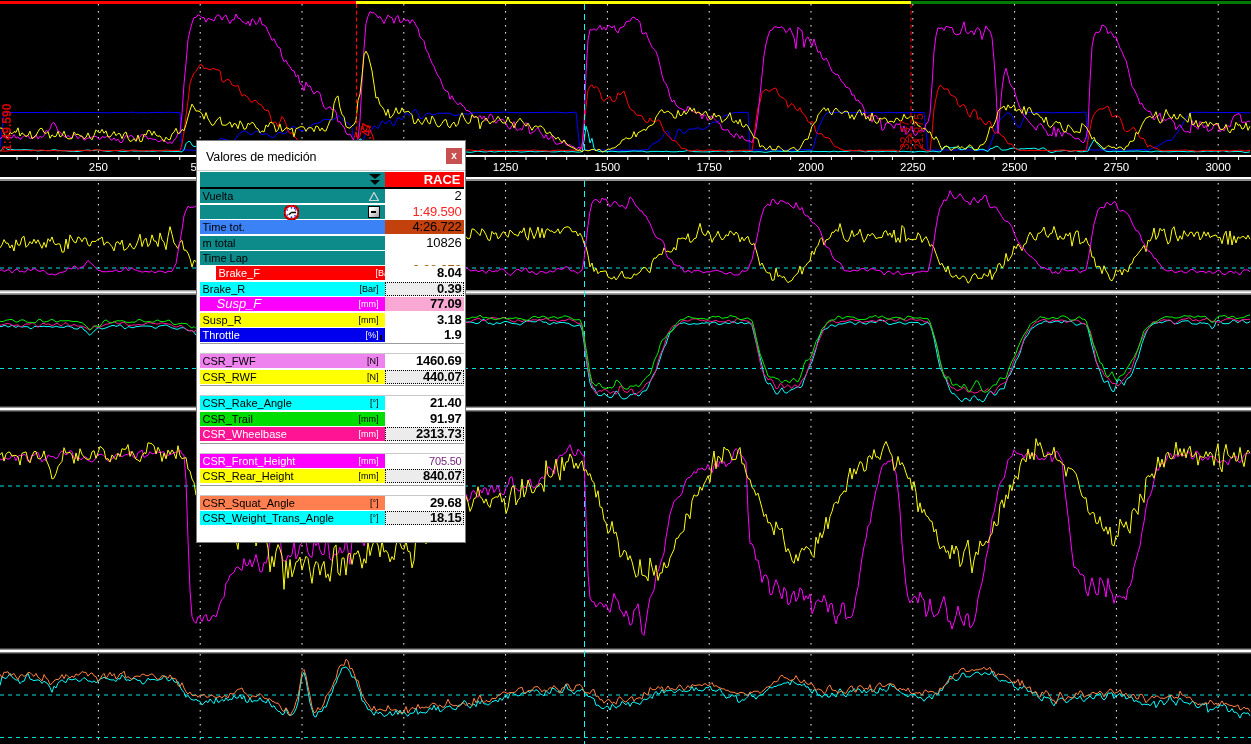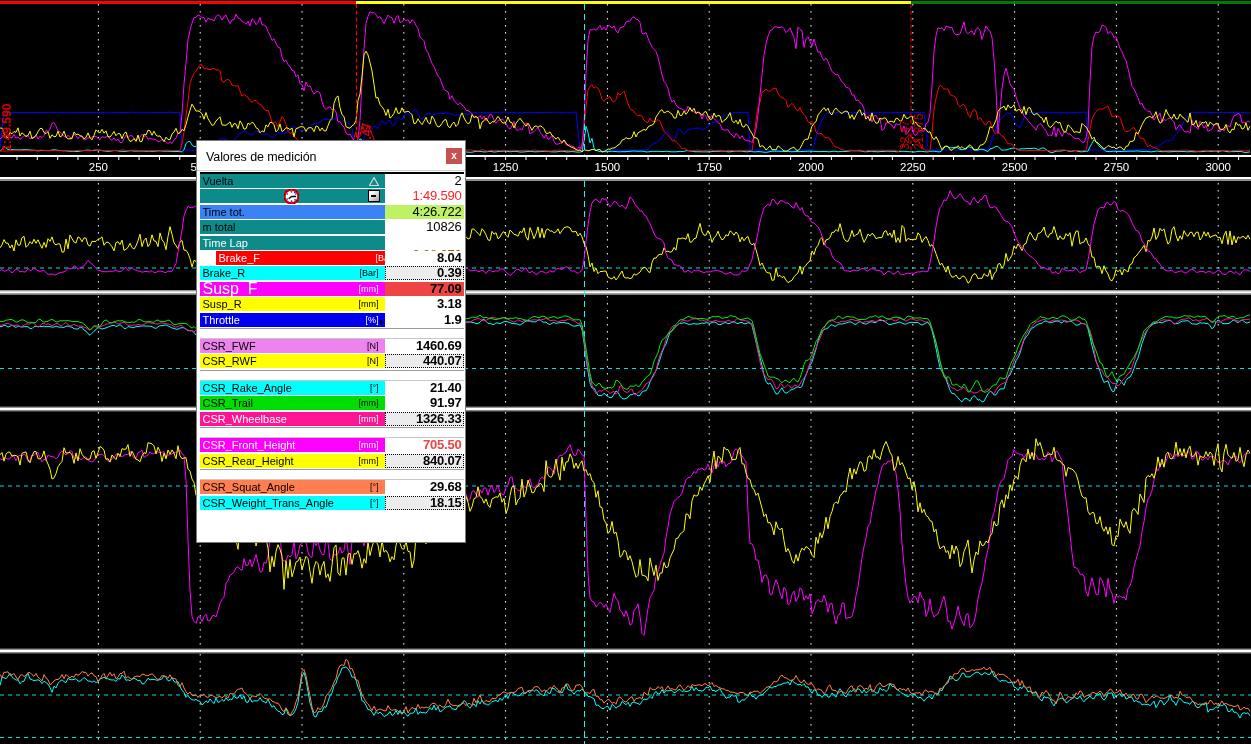--- a/index.html
+++ b/index.html
@@ -59,20 +59,27 @@
       <polyline points="0,458.7 2,460.1 4,457.5 6,458.4 8,459.2 10,458.6 12,454.9 14,456.2 16,460.8 18,456.2 20,455.3 22,456.1 24,454.0 26,455.6 28,461.5 30,460.5 32,454.7 34,455.6 36,452.8 38,452.5 40,458.0 42,461.9 44,459.2 46,460.4 48,455.0 50,456.2 52,456.6 54,456.9 56,458.8 58,457.2 60,452.9 62,450.8 64,453.1 66,455.0 68,453.6 70,450.6 72,451.4 74,458.3 76,458.3 78,456.6 80,459.2 82,459.3 84,457.1 86,456.9 88,460.7 90,461.2 92,462.1 94,460.6 96,457.5 98,454.9 100,454.3 102,454.3 104,456.3 106,458.1 108,461.1 110,461.6 112,458.4 114,457.7 116,454.1 118,454.3 120,454.6 122,456.9 124,455.4 126,454.5 128,454.9 130,451.2 132,454.9 134,457.9 136,458.5 138,452.5 140,451.6 142,450.0 144,457.5 146,456.0 148,455.2 150,451.6 152,453.9 154,453.5 156,451.8 158,451.9 160,452.7 162,452.2 164,451.6 166,457.3 168,455.4 170,454.5 172,453.8 174,452.6 176,452.1 178,451.7 180,450.0 182,453.8 184,455.2 186,480.6 188,539.3 190,590.0 192,616.7 194,621.3 196,623.4 198,616.8 200,617.1 202,621.6 204,616.5 206,614.3 208,620.9 210,620.6 212,616.2 214,615.3 216,617.0 218,610.7 220,603.4 222,599.3 224,597.2 226,583.0 228,580.7 230,575.1 232,574.0 234,572.2 236,567.7 238,566.8 240,569.1 242,570.5 244,558.6 246,565.7 248,565.1 250,559.5 252,566.9 254,561.2 256,554.5 258,562.7 260,571.7 262,571.9 264,562.3 266,563.3 268,556.1 270,537.4 272,533.3 274,538.3 276,541.0 278,527.2 280,534.9 282,558.5 284,561.1 286,560.8 288,555.2 290,557.1 292,554.7 294,541.4 296,558.9 298,554.4 300,544.9 302,543.4 304,536.9 306,542.0 308,552.3 310,556.6 312,557.2 314,541.3 316,545.8 318,541.2 320,550.1 322,554.5 324,554.7 326,539.0 328,543.2 330,559.2 332,560.5 334,554.0 336,555.1 338,553.7 340,547.3 342,553.1 344,550.5 346,536.8 348,551.0 350,564.4 352,540.4 354,537.8 356,541.4 358,540.0 360,538.1 362,539.6 364,545.9 366,538.8 368,541.9 370,539.7 372,530.8 374,527.3 376,525.2 378,538.4 380,533.6 382,529.1 384,534.5 386,541.8 388,530.6 390,529.3 392,532.0 394,530.2 396,525.5 398,527.9 400,506.0 402,516.2 404,520.5 406,524.9 408,522.6 410,528.9 412,527.9 414,522.0 416,516.0 418,518.9 420,517.6 422,512.2 424,510.4 426,524.2 428,523.1 430,514.8 432,511.0 434,511.7 436,507.8 438,514.3 440,517.2 442,514.2 444,506.8 446,504.3 448,498.4 450,504.9 452,512.9 454,508.3 456,508.6 458,509.3 460,505.9 462,494.4 464,493.6 466,494.0 468,500.6 470,499.4 472,491.6 474,490.6 476,494.3 478,497.4 480,489.7 482,493.0 484,487.9 486,488.0 488,495.2 490,488.7 492,485.2 494,492.5 496,489.3 498,485.1 500,492.4 502,494.4 504,494.5 506,487.4 508,485.0 510,477.5 512,476.8 514,488.1 516,488.2 518,490.6 520,490.8 522,487.6 524,486.5 526,487.8 528,483.1 530,478.8 532,486.5 534,488.2 536,485.5 538,484.9 540,479.1 542,476.8 544,478.7 546,474.4 548,466.9 550,467.9 552,470.2 554,474.2 556,465.5 558,458.2 560,455.1 562,455.8 564,453.3 566,452.6 568,447.9 570,444.7 572,451.0 574,455.7 576,455.3 578,449.1 580,451.3 582,454.9 584,455.5 586,518.7 588,573.6 590,597.9 592,601.5 594,602.1 596,607.1 598,604.3 600,602.4 602,603.6 604,607.3 606,604.2 608,608.8 610,612.4 612,602.7 614,593.4 616,598.3 618,600.9 620,610.0 622,612.2 624,616.7 626,610.7 628,616.2 630,625.3 632,623.7 634,610.1 636,608.5 638,603.8 640,616.1 642,633.4 644,635.4 646,622.2 648,608.5 650,597.7 652,594.2 654,590.2 656,576.4 658,571.6 660,565.3 662,558.4 664,553.2 666,537.4 668,526.5 670,513.9 672,507.9 674,501.2 676,499.8 678,497.3 680,496.3 682,493.3 684,485.9 686,480.2 688,477.7 690,477.5 692,474.9 694,471.5 696,473.3 698,468.8 700,469.2 702,467.9 704,470.1 706,469.2 708,464.4 710,468.5 712,472.9 714,466.0 716,460.7 718,467.2 720,461.1 722,463.8 724,461.4 726,466.6 728,463.8 730,463.5 732,459.7 734,451.2 736,448.6 738,450.8 740,454.0 742,455.9 744,459.0 746,461.8 748,511.6 750,543.5 752,543.9 754,548.1 756,560.0 758,560.0 760,569.5 762,582.5 764,575.7 766,574.8 768,578.9 770,594.4 772,594.4 774,585.8 776,579.7 778,584.7 780,593.1 782,598.8 784,587.3 786,590.2 788,604.8 790,603.3 792,594.4 794,591.0 796,601.4 798,597.7 800,587.7 802,590.0 804,600.4 806,595.8 808,599.0 810,593.8 812,613.7 814,608.9 816,601.8 818,599.6 820,601.4 822,602.0 824,595.2 826,601.1 828,612.2 830,603.9 832,603.3 834,615.4 836,623.9 838,615.7 840,614.0 842,603.1 844,603.1 846,619.2 848,617.3 850,617.7 852,616.2 854,609.2 856,595.6 858,587.4 860,572.2 862,557.8 864,546.7 866,538.5 868,525.9 870,523.7 872,510.7 874,500.6 876,490.5 878,484.1 880,473.8 882,466.8 884,463.5 886,464.3 888,461.0 890,461.5 892,459.6 894,467.4 896,473.0 898,490.3 900,510.8 902,543.0 904,565.3 906,585.2 908,597.6 910,603.0 912,599.9 914,596.4 916,597.2 918,603.0 920,592.1 922,597.7 924,600.1 926,616.7 928,611.5 930,598.9 932,611.7 934,617.0 936,615.2 938,614.0 940,608.4 942,602.0 944,596.4 946,606.2 948,621.4 950,621.1 952,629.2 954,622.7 956,615.8 958,606.1 960,615.8 962,621.2 964,625.7 966,614.6 968,613.7 970,627.8 972,625.9 974,622.0 976,613.3 978,598.1 980,589.6 982,582.7 984,571.9 986,557.7 988,549.5 990,536.5 992,518.2 994,512.5 996,502.8 998,490.2 1000,483.7 1002,480.3 1004,478.5 1006,469.6 1008,459.8 1010,457.7 1012,456.4 1014,449.8 1016,452.8 1018,453.6 1020,454.3 1022,454.4 1024,458.3 1026,454.0 1028,452.5 1030,455.1 1032,455.8 1034,453.5 1036,454.9 1038,459.0 1040,459.7 1042,458.4 1044,460.0 1046,457.9 1048,451.8 1050,453.9 1052,461.8 1054,457.5 1056,451.1 1058,452.4 1060,456.8 1062,460.3 1064,483.1 1066,499.6 1068,515.7 1070,533.8 1072,552.8 1074,567.4 1076,567.7 1078,569.7 1080,574.3 1082,574.2 1084,575.9 1086,591.1 1088,596.0 1090,586.2 1092,577.8 1094,586.1 1096,594.2 1098,594.9 1100,577.6 1102,580.4 1104,586.5 1106,597.1 1108,578.3 1110,589.5 1112,593.3 1114,603.3 1116,595.7 1118,597.2 1120,595.7 1122,597.8 1124,596.7 1126,599.9 1128,588.2 1130,586.0 1132,579.8 1134,566.6 1136,559.9 1138,552.3 1140,546.1 1142,531.6 1144,522.0 1146,507.9 1148,498.9 1150,496.1 1152,490.4 1154,480.5 1156,467.7 1158,470.7 1160,466.5 1162,462.9 1164,465.4 1166,460.8 1168,455.4 1170,453.1 1172,456.5 1174,459.0 1176,454.0 1178,456.9 1180,454.8 1182,453.6 1184,456.2 1186,454.1 1188,450.9 1190,453.7 1192,459.1 1194,458.1 1196,451.1 1198,452.2 1200,456.1 1202,460.4 1204,459.1 1206,457.0 1208,459.9 1210,456.1 1212,457.0 1214,456.6 1216,459.0 1218,461.8 1220,462.9 1222,460.5 1224,460.5 1226,461.7 1228,465.0 1230,459.4 1232,457.2 1234,456.8 1236,455.9 1238,461.3 1240,462.7 1242,459.0 1244,455.1 1246,453.4 1248,453.7 1250,452.5" fill="none" stroke="#ff00ff" stroke-width="1.0"></polyline>
       <polyline points="0,454.9 2,452.5 4,461.1 6,454.3 8,452.1 10,452.3 12,456.3 14,455.3 16,455.6 18,456.7 20,465.1 22,453.3 24,452.5 26,451.9 28,459.7 30,462.8 32,456.1 34,451.6 36,451.5 38,458.5 40,459.0 42,457.2 44,450.9 46,459.6 48,464.0 50,469.1 52,479.0 54,478.0 56,473.6 58,466.7 60,463.9 62,461.4 64,447.7 66,453.1 68,452.8 70,452.3 72,454.9 74,463.4 76,452.9 78,460.9 80,448.7 82,454.3 84,456.9 86,458.9 88,459.3 90,459.0 92,451.9 94,450.7 96,458.3 98,452.7 100,446.5 102,447.7 104,450.2 106,459.4 108,458.6 110,462.1 112,454.9 114,457.5 116,459.6 118,453.2 120,456.7 122,448.7 124,449.4 126,449.0 128,444.6 130,456.4 132,451.2 134,455.1 136,459.3 138,460.0 140,461.8 142,455.7 144,452.7 146,453.6 148,442.7 150,443.3 152,443.8 154,445.9 156,454.0 158,447.3 160,451.2 162,461.5 164,453.0 166,458.9 168,450.0 170,454.1 172,449.9 174,453.2 176,458.7 178,445.7 180,455.7 182,458.8 184,458.0 186,457.6 188,469.1 190,471.1 192,479.0 194,482.7 196,495.1 198,488.8 200,485.3 202,494.2 204,497.0 206,506.2 208,504.8 210,503.5 212,511.9 214,494.9 216,499.2 218,499.0 220,504.2 222,499.0 224,515.8 226,510.4 228,500.8 230,505.9 232,519.4 234,526.8 236,539.8 238,549.4 240,527.1 242,512.7 244,503.1 246,527.0 248,519.2 250,524.1 252,524.2 254,531.4 256,546.0 258,538.3 260,536.0 262,527.7 264,522.6 266,538.6 268,548.3 270,571.8 272,556.3 274,566.8 276,551.4 278,544.6 280,549.2 282,556.3 284,589.4 286,560.7 288,578.2 290,559.5 292,576.8 294,570.0 296,562.1 298,561.0 300,557.1 302,570.1 304,562.7 306,556.3 308,558.5 310,571.5 312,583.3 314,567.3 316,561.5 318,563.6 320,575.1 322,565.9 324,561.4 326,577.6 328,573.9 330,581.4 332,565.2 334,547.8 336,544.9 338,572.9 340,575.5 342,558.2 344,557.9 346,575.1 348,554.3 350,553.2 352,564.4 354,553.6 356,554.1 358,550.7 360,557.3 362,568.2 364,558.7 366,563.2 368,541.7 370,555.6 372,546.9 374,540.8 376,541.6 378,545.0 380,556.9 382,540.2 384,552.2 386,550.3 388,553.6 390,561.8 392,556.6 394,559.8 396,545.5 398,538.2 400,543.4 402,548.7 404,549.2 406,541.0 408,551.3 410,551.9 412,567.9 414,560.3 416,536.1 418,536.6 420,526.4 422,531.9 424,538.6 426,543.9 428,527.4 430,524.3 432,511.8 434,523.8 436,516.2 438,517.5 440,513.2 442,515.4 444,501.7 446,502.2 448,523.9 450,499.3 452,498.5 454,517.7 456,522.8 458,492.8 460,497.8 462,504.8 464,515.3 466,496.4 468,502.1 470,511.4 472,506.9 474,498.6 476,497.8 478,486.7 480,496.6 482,498.3 484,503.2 486,498.9 488,505.0 490,507.5 492,498.9 494,497.9 496,496.8 498,497.2 500,493.1 502,502.2 504,498.4 506,513.6 508,507.9 510,495.5 512,486.8 514,485.7 516,505.0 518,499.9 520,497.9 522,479.1 524,497.1 526,491.6 528,480.0 530,485.8 532,492.9 534,492.4 536,487.4 538,486.4 540,483.2 542,484.8 544,491.6 546,460.6 548,475.0 550,477.3 552,476.5 554,469.8 556,459.1 558,472.3 560,480.2 562,457.2 564,470.8 566,462.0 568,461.7 570,453.9 572,458.0 574,468.3 576,463.0 578,468.6 580,463.7 582,460.8 584,471.1 586,469.5 588,475.4 590,473.5 592,480.7 594,482.5 596,497.3 598,490.8 600,506.9 602,507.5 604,520.0 606,522.9 608,533.5 610,530.8 612,521.4 614,533.6 616,532.0 618,540.7 620,557.2 622,555.5 624,550.3 626,551.6 628,560.1 630,555.7 632,561.6 634,570.1 636,577.3 638,575.3 640,559.5 642,575.1 644,575.7 646,576.4 648,580.9 650,557.9 652,567.2 654,575.5 656,565.2 658,580.5 660,573.1 662,573.0 664,562.5 666,567.8 668,566.8 670,557.9 672,553.6 674,549.4 676,538.5 678,538.1 680,534.2 682,532.6 684,530.8 686,513.9 688,514.4 690,518.7 692,500.7 694,494.8 696,496.2 698,495.2 700,486.8 702,490.3 704,484.0 706,480.3 708,475.8 710,482.2 712,464.2 714,451.0 716,468.8 718,456.2 720,457.6 722,462.4 724,447.0 726,449.6 728,449.6 730,453.4 732,459.9 734,459.4 736,459.4 738,450.7 740,447.5 742,463.7 744,464.1 746,472.9 748,478.5 750,479.4 752,487.5 754,489.4 756,495.4 758,493.1 760,500.7 762,508.2 764,516.5 766,514.1 768,522.9 770,522.5 772,526.8 774,534.9 776,521.8 778,527.9 780,529.7 782,528.1 784,540.7 786,551.9 788,548.6 790,553.1 792,560.5 794,563.4 796,554.5 798,561.2 800,552.7 802,548.1 804,550.2 806,546.5 808,548.0 810,549.8 812,555.3 814,557.5 816,537.1 818,543.5 820,532.7 822,537.8 824,530.7 826,517.2 828,528.8 830,516.5 832,511.5 834,503.8 836,501.8 838,503.6 840,495.8 842,494.0 844,490.8 846,492.0 848,477.9 850,468.0 852,479.1 854,468.8 856,474.1 858,467.3 860,461.5 862,463.1 864,471.3 866,470.3 868,456.9 870,455.7 872,459.3 874,449.6 876,457.2 878,456.8 880,459.6 882,451.5 884,445.4 886,441.5 888,446.3 890,452.2 892,455.8 894,470.5 896,467.0 898,456.4 900,465.0 902,462.6 904,466.5 906,472.9 908,478.7 910,477.9 912,489.6 914,481.5 916,492.6 918,511.8 920,502.8 922,512.8 924,509.3 926,515.5 928,516.8 930,520.7 932,521.4 934,532.0 936,529.2 938,542.1 940,548.9 942,547.2 944,545.9 946,552.5 948,550.6 950,558.9 952,545.1 954,553.9 956,546.0 958,550.7 960,566.7 962,563.0 964,551.4 966,546.9 968,540.0 970,556.5 972,572.9 974,560.0 976,551.9 978,554.7 980,540.9 982,545.7 984,545.1 986,541.1 988,542.9 990,536.3 992,533.3 994,521.4 996,525.8 998,524.8 1000,504.4 1002,499.8 1004,507.7 1006,494.8 1008,498.9 1010,484.7 1012,490.7 1014,479.4 1016,476.2 1018,479.4 1020,465.4 1022,458.7 1024,459.1 1026,462.0 1028,448.9 1030,459.1 1032,452.4 1034,459.9 1036,438.6 1038,445.8 1040,442.5 1042,449.0 1044,456.9 1046,455.9 1048,454.3 1050,454.0 1052,454.8 1054,447.2 1056,458.8 1058,460.7 1060,460.8 1062,463.6 1064,464.7 1066,476.4 1068,467.4 1070,468.5 1072,469.0 1074,471.0 1076,473.8 1078,480.2 1080,489.4 1082,496.0 1084,498.2 1086,497.7 1088,511.4 1090,514.7 1092,512.4 1094,512.9 1096,523.2 1098,523.5 1100,516.6 1102,527.2 1104,531.2 1106,526.7 1108,534.3 1110,527.1 1112,544.7 1114,545.9 1116,535.7 1118,536.6 1120,519.1 1122,524.0 1124,527.4 1126,521.7 1128,529.3 1130,533.3 1132,511.3 1134,508.3 1136,511.0 1138,514.4 1140,493.9 1142,498.1 1144,502.5 1146,478.2 1148,475.5 1150,476.8 1152,473.7 1154,478.2 1156,471.1 1158,456.9 1160,466.9 1162,459.1 1164,467.3 1166,454.4 1168,452.1 1170,458.3 1172,459.0 1174,455.4 1176,442.2 1178,455.5 1180,448.5 1182,456.3 1184,448.6 1186,457.9 1188,449.8 1190,446.2 1192,456.9 1194,455.7 1196,452.4 1198,465.2 1200,455.9 1202,457.1 1204,457.4 1206,451.5 1208,456.4 1210,452.0 1212,454.3 1214,465.5 1216,452.3 1218,443.6 1220,466.8 1222,471.9 1224,452.8 1226,444.3 1228,454.8 1230,456.8 1232,458.4 1234,452.4 1236,461.3 1238,459.8 1240,447.4 1242,459.4 1244,466.7 1246,454.7 1248,450.0 1250,453.2" fill="none" stroke="#ffff00" stroke-width="1.0"></polyline>
       <polyline points="0,685.5 2,677.1 4,677.8 6,678.7 8,676.2 10,673.4 12,676.9 14,678.6 16,680.1 18,679.9 20,683.7 22,681.4 24,681.2 26,676.7 28,673.4 30,679.0 32,679.7 34,680.7 36,680.2 38,679.8 40,680.7 42,683.5 44,681.2 46,682.5 48,684.0 50,687.6 52,692.3 54,686.2 56,688.0 58,683.2 60,681.2 62,679.8 64,681.7 66,682.6 68,678.3 70,679.5 72,679.8 74,679.4 76,678.7 78,681.0 80,681.3 82,679.6 84,677.5 86,679.0 88,681.1 90,681.0 92,682.3 94,680.9 96,682.6 98,681.6 100,678.6 102,678.4 104,677.1 106,678.5 108,678.8 110,679.7 112,680.0 114,679.8 116,681.5 118,678.4 120,679.2 122,674.8 124,676.8 126,680.4 128,679.7 130,680.8 132,678.9 134,678.2 136,679.2 138,680.7 140,680.2 142,683.8 144,683.8 146,681.2 148,678.2 150,679.9 152,679.4 154,679.5 156,680.0 158,680.3 160,679.5 162,678.9 164,675.4 166,677.7 168,680.8 170,680.6 172,677.6 174,681.5 176,682.5 178,681.5 180,686.7 182,690.2 184,692.5 186,697.3 188,695.3 190,698.4 192,699.7 194,700.2 196,699.3 198,700.9 200,701.3 202,705.0 204,703.2 206,700.8 208,702.7 210,699.0 212,701.4 214,703.7 216,697.9 218,702.4 220,701.6 222,699.4 224,701.3 226,697.8 228,700.6 230,699.0 232,699.6 234,695.6 236,698.1 238,698.0 240,694.7 242,699.1 244,695.8 246,702.0 248,702.4 250,697.9 252,702.2 254,700.7 256,700.9 258,700.8 260,697.6 262,700.9 264,701.6 266,703.1 268,699.1 270,703.7 272,707.2 274,705.7 276,709.1 278,711.2 280,711.7 282,714.7 284,713.9 286,708.3 288,714.3 290,715.6 292,714.8 294,712.9 296,708.9 298,702.5 300,688.5 302,676.2 304,672.4 306,680.2 308,691.5 310,703.0 312,709.4 314,716.1 316,717.1 318,711.8 320,711.7 322,711.5 324,706.7 326,707.3 328,701.4 330,695.8 332,692.9 334,685.9 336,683.1 338,677.0 340,673.4 342,668.0 344,667.6 346,666.9 348,668.7 350,671.8 352,677.2 354,677.0 356,680.2 358,687.1 360,691.6 362,700.8 364,701.9 366,705.4 368,709.7 370,709.8 372,712.2 374,715.3 376,711.3 378,713.7 380,712.1 382,713.9 384,716.6 386,715.5 388,714.4 390,711.5 392,715.5 394,714.4 396,710.3 398,714.5 400,710.1 402,714.3 404,711.6 406,714.5 408,716.3 410,713.2 412,713.3 414,712.6 416,708.1 418,714.4 420,711.8 422,712.7 424,712.7 426,713.1 428,710.6 430,707.6 432,709.8 434,705.2 436,710.2 438,706.8 440,711.9 442,710.8 444,708.7 446,706.9 448,706.7 450,705.8 452,708.7 454,709.2 456,709.8 458,705.6 460,704.9 462,704.0 464,700.5 466,702.1 468,706.2 470,708.2 472,705.2 474,703.9 476,706.7 478,700.7 480,703.9 482,700.2 484,703.9 486,703.9 488,705.2 490,703.7 492,701.7 494,701.0 496,700.2 498,701.9 500,698.0 502,700.5 504,697.4 506,695.1 508,698.5 510,693.4 512,692.3 514,694.1 516,694.7 518,696.0 520,695.3 522,692.6 524,693.5 526,693.2 528,691.1 530,692.6 532,689.5 534,691.5 536,689.6 538,690.9 540,693.8 542,694.6 544,696.0 546,690.4 548,692.8 550,693.7 552,688.3 554,688.6 556,690.4 558,692.4 560,690.8 562,693.0 564,689.1 566,683.9 568,689.5 570,690.3 572,691.5 574,694.3 576,691.4 578,690.5 580,691.1 582,688.8 584,691.7 586,693.4 588,696.5 590,696.6 592,697.7 594,698.7 596,705.4 598,705.0 600,706.8 602,708.6 604,708.5 606,706.5 608,706.3 610,710.1 612,704.4 614,705.6 616,708.2 618,706.5 620,705.7 622,701.4 624,703.1 626,704.8 628,702.2 630,706.4 632,702.7 634,701.9 636,703.0 638,703.5 640,704.6 642,701.4 644,699.0 646,699.6 648,698.8 650,696.4 652,698.5 654,693.9 656,691.3 658,694.2 660,693.3 662,689.6 664,693.2 666,690.6 668,690.9 670,690.2 672,690.4 674,692.8 676,692.1 678,690.1 680,689.4 682,691.6 684,690.8 686,691.5 688,691.2 690,690.3 692,686.3 694,690.8 696,687.6 698,690.4 700,690.4 702,691.0 704,690.0 706,687.3 708,687.9 710,686.0 712,690.3 714,690.5 716,691.4 718,690.1 720,688.7 722,692.6 724,694.7 726,698.4 728,697.2 730,697.1 732,694.6 734,696.3 736,695.5 738,702.1 740,702.2 742,699.6 744,700.3 746,698.5 748,696.5 750,692.7 752,696.6 754,696.4 756,699.2 758,696.3 760,695.0 762,694.9 764,693.2 766,690.9 768,689.5 770,686.9 772,688.2 774,686.5 776,686.5 778,685.0 780,685.0 782,684.2 784,683.0 786,683.2 788,681.8 790,685.0 792,680.0 794,682.5 796,683.4 798,684.9 800,684.4 802,685.7 804,683.6 806,687.1 808,686.8 810,690.4 812,693.3 814,689.6 816,690.9 818,695.4 820,694.9 822,697.5 824,694.6 826,694.1 828,697.1 830,696.9 832,692.9 834,695.3 836,697.1 838,691.9 840,688.7 842,691.6 844,695.1 846,697.0 848,693.6 850,690.7 852,691.6 854,688.5 856,690.9 858,688.8 860,689.7 862,693.0 864,689.9 866,692.8 868,691.5 870,689.6 872,689.3 874,691.3 876,693.0 878,693.0 880,687.6 882,690.3 884,689.4 886,691.7 888,689.5 890,683.5 892,686.4 894,686.6 896,688.8 898,690.3 900,691.5 902,693.6 904,694.1 906,695.5 908,696.9 910,694.4 912,695.3 914,694.1 916,695.5 918,698.1 920,697.2 922,698.5 924,701.3 926,698.8 928,697.0 930,696.6 932,699.1 934,694.8 936,692.6 938,694.6 940,689.8 942,690.7 944,686.5 946,684.1 948,682.9 950,676.0 952,677.1 954,679.4 956,680.7 958,679.9 960,677.3 962,673.2 964,673.2 966,677.0 968,676.8 970,677.0 972,675.2 974,673.6 976,672.3 978,672.1 980,674.0 982,675.1 984,672.8 986,673.1 988,674.4 990,674.4 992,670.9 994,676.2 996,677.0 998,679.6 1000,681.6 1002,680.1 1004,681.0 1006,680.7 1008,682.5 1010,682.8 1012,681.7 1014,687.0 1016,687.6 1018,690.4 1020,687.0 1022,688.6 1024,685.5 1026,687.7 1028,691.8 1030,691.1 1032,692.4 1034,693.0 1036,692.5 1038,697.2 1040,699.3 1042,701.1 1044,696.5 1046,697.8 1048,697.6 1050,698.6 1052,703.1 1054,705.9 1056,701.6 1058,700.4 1060,698.4 1062,698.1 1064,699.4 1066,702.8 1068,701.9 1070,699.5 1072,698.9 1074,696.2 1076,698.4 1078,698.7 1080,696.0 1082,699.4 1084,701.8 1086,699.1 1088,698.1 1090,695.9 1092,698.4 1094,698.8 1096,694.9 1098,694.9 1100,693.1 1102,698.0 1104,700.1 1106,697.9 1108,693.0 1110,693.3 1112,692.7 1114,698.5 1116,695.6 1118,695.0 1120,693.3 1122,696.9 1124,694.0 1126,699.0 1128,698.2 1130,696.7 1132,697.3 1134,701.6 1136,700.4 1138,701.9 1140,702.1 1142,705.0 1144,704.1 1146,704.5 1148,704.2 1150,705.6 1152,703.7 1154,701.1 1156,707.7 1158,704.3 1160,700.3 1162,701.1 1164,705.0 1166,702.9 1168,700.4 1170,695.0 1172,700.7 1174,701.9 1176,705.3 1178,700.5 1180,698.0 1182,700.6 1184,702.4 1186,702.8 1188,703.1 1190,704.4 1192,701.3 1194,702.2 1196,706.7 1198,707.8 1200,706.7 1202,703.5 1204,705.1 1206,702.5 1208,712.3 1210,709.2 1212,709.9 1214,708.9 1216,706.6 1218,708.2 1220,704.7 1222,706.1 1224,704.3 1226,705.8 1228,711.5 1230,711.6 1232,708.6 1234,712.4 1236,712.1 1238,714.3 1240,718.1 1242,713.7 1244,712.7 1246,713.5 1248,712.8 1250,715.8" fill="none" stroke="#00ffff" stroke-width="1.0"></polyline>
       <polyline points="0,674.3 2,677.7 4,672.2 6,672.4 8,671.7 10,675.5 12,674.6 14,673.5 16,677.0 18,679.8 20,675.5 22,674.6 24,676.4 26,675.5 28,672.4 30,672.5 32,674.6 34,676.4 36,673.4 38,677.4 40,678.6 42,681.1 44,674.5 46,677.9 48,679.6 50,684.7 52,683.5 54,680.9 56,679.5 58,679.5 60,678.0 62,674.5 64,678.7 66,674.5 68,676.5 70,677.9 72,676.1 74,677.4 76,673.9 78,675.3 80,674.0 82,671.6 84,672.3 86,672.4 88,676.2 90,673.7 92,672.8 94,675.8 96,676.6 98,681.5 100,679.7 102,675.5 104,673.4 106,678.6 108,675.6 110,672.3 112,676.0 114,673.7 116,678.9 118,677.2 120,673.6 122,673.4 124,671.1 126,678.1 128,676.6 130,678.1 132,679.7 134,677.0 136,676.2 138,676.0 140,676.7 142,674.1 144,674.3 146,675.6 148,675.7 150,674.5 152,673.8 154,675.4 156,678.2 158,679.5 160,678.5 162,675.4 164,676.5 166,676.4 168,678.3 170,674.8 172,678.3 174,678.4 176,679.1 178,685.5 180,686.6 182,682.7 184,688.0 186,691.8 188,694.1 190,692.0 192,695.3 194,695.7 196,694.7 198,697.3 200,695.1 202,695.5 204,694.1 206,696.9 208,697.3 210,695.8 212,694.9 214,696.7 216,697.5 218,697.1 220,696.3 222,698.2 224,695.7 226,696.2 228,698.1 230,693.3 232,693.9 234,693.9 236,691.1 238,689.2 240,689.0 242,687.9 244,692.4 246,693.5 248,695.9 250,698.6 252,695.9 254,696.1 256,696.9 258,695.2 260,693.5 262,695.5 264,698.1 266,698.7 268,699.2 270,698.7 272,701.1 274,701.9 276,703.2 278,703.1 280,705.9 282,710.2 284,711.6 286,707.7 288,711.2 290,716.0 292,712.0 294,708.9 296,701.8 298,696.6 300,685.0 302,671.7 304,669.5 306,675.8 308,686.7 310,695.6 312,707.1 314,712.8 316,711.9 318,707.5 320,709.9 322,707.4 324,703.1 326,696.0 328,693.7 330,691.2 332,687.3 334,682.0 336,678.5 338,669.5 340,665.6 342,664.8 344,665.5 346,659.2 348,661.1 350,668.8 352,668.4 354,673.3 356,680.0 358,680.3 360,688.0 362,694.9 364,698.1 366,702.0 368,703.8 370,707.2 372,710.5 374,706.2 376,710.7 378,709.8 380,709.0 382,709.8 384,710.6 386,711.0 388,705.5 390,709.1 392,710.4 394,709.8 396,709.6 398,711.1 400,712.8 402,712.7 404,711.6 406,706.6 408,713.0 410,709.8 412,707.4 414,708.5 416,709.1 418,704.4 420,708.5 422,707.0 424,708.0 426,706.9 428,707.9 430,705.9 432,703.4 434,703.2 436,704.4 438,706.6 440,704.9 442,707.0 444,707.3 446,704.1 448,699.2 450,703.7 452,705.0 454,705.9 456,705.2 458,706.6 460,705.9 462,702.6 464,703.2 466,705.6 468,703.6 470,703.5 472,705.7 474,698.3 476,702.8 478,699.1 480,695.0 482,701.0 484,702.7 486,700.3 488,701.5 490,701.6 492,698.2 494,698.6 496,698.5 498,695.2 500,695.0 502,692.8 504,691.8 506,692.9 508,693.4 510,692.5 512,692.6 514,692.4 516,691.5 518,688.6 520,687.9 522,687.3 524,693.0 526,692.6 528,690.7 530,690.3 532,690.9 534,687.2 536,686.7 538,686.7 540,689.1 542,691.9 544,689.7 546,691.6 548,689.5 550,687.6 552,688.3 554,685.5 556,688.0 558,689.4 560,693.3 562,688.1 564,687.6 566,684.2 568,684.0 570,688.0 572,690.9 574,690.0 576,685.2 578,685.0 580,684.5 582,686.8 584,691.4 586,692.9 588,692.8 590,693.5 592,690.1 594,689.5 596,696.4 598,696.0 600,699.8 602,699.6 604,703.2 606,701.0 608,699.4 610,700.4 612,703.4 614,702.1 616,704.3 618,698.4 620,696.7 622,699.4 624,701.2 626,702.1 628,699.7 630,698.0 632,696.5 634,701.3 636,698.5 638,698.2 640,697.5 642,699.3 644,692.3 646,694.0 648,695.1 650,687.5 652,689.3 654,689.8 656,689.3 658,686.4 660,688.6 662,686.7 664,691.5 666,688.9 668,685.9 670,689.2 672,688.5 674,689.7 676,689.9 678,686.4 680,684.8 682,687.6 684,690.4 686,688.3 688,685.5 690,687.9 692,684.5 694,685.4 696,685.5 698,684.9 700,684.8 702,685.7 704,683.9 706,683.8 708,685.9 710,684.6 712,682.5 714,686.5 716,685.5 718,687.0 720,687.8 722,688.9 724,688.8 726,690.4 728,690.3 730,692.0 732,692.1 734,692.5 736,693.2 738,693.6 740,692.4 742,692.5 744,693.0 746,694.6 748,695.6 750,692.0 752,692.6 754,691.1 756,691.3 758,691.1 760,693.5 762,691.4 764,690.1 766,687.6 768,686.8 770,686.4 772,684.3 774,681.3 776,682.0 778,680.7 780,676.5 782,675.0 784,677.5 786,677.9 788,679.0 790,680.5 792,680.0 794,679.5 796,675.6 798,679.1 800,682.1 802,682.7 804,679.8 806,683.0 808,684.4 810,683.9 812,683.7 814,686.8 816,690.5 818,688.8 820,689.6 822,690.5 824,693.7 826,691.6 828,686.7 830,684.9 832,689.9 834,690.4 836,690.6 838,693.2 840,691.7 842,690.8 844,692.8 846,693.4 848,689.7 850,686.8 852,685.9 854,691.0 856,692.2 858,686.5 860,685.6 862,686.4 864,689.5 866,688.3 868,689.3 870,684.6 872,691.9 874,690.9 876,686.9 878,684.2 880,682.8 882,686.1 884,686.7 886,685.7 888,684.3 890,683.7 892,684.2 894,684.8 896,688.8 898,690.0 900,688.2 902,689.7 904,688.9 906,691.0 908,687.9 910,692.1 912,693.7 914,693.6 916,692.7 918,693.1 920,692.5 922,695.5 924,691.2 926,689.8 928,692.3 930,691.4 932,691.4 934,692.2 936,694.5 938,693.6 940,688.0 942,688.9 944,685.8 946,683.9 948,680.3 950,678.5 952,679.0 954,673.9 956,673.8 958,673.5 960,670.0 962,668.4 964,668.4 966,671.7 968,671.4 970,671.2 972,669.5 974,670.6 976,669.6 978,669.9 980,669.2 982,668.8 984,667.2 986,669.7 988,669.0 990,667.3 992,671.3 994,671.7 996,676.6 998,673.6 1000,674.7 1002,674.2 1004,674.8 1006,676.3 1008,677.6 1010,679.6 1012,682.9 1014,681.7 1016,682.4 1018,679.2 1020,685.5 1022,680.6 1024,686.2 1026,688.5 1028,687.5 1030,686.8 1032,693.8 1034,692.3 1036,691.5 1038,695.7 1040,697.4 1042,692.1 1044,693.7 1046,690.4 1048,692.8 1050,696.4 1052,700.1 1054,700.3 1056,703.9 1058,698.4 1060,692.0 1062,695.4 1064,700.7 1066,699.5 1068,696.4 1070,697.4 1072,697.9 1074,697.8 1076,692.8 1078,694.7 1080,690.6 1082,692.2 1084,697.4 1086,695.9 1088,695.2 1090,694.9 1092,692.4 1094,692.6 1096,693.9 1098,693.1 1100,691.0 1102,692.8 1104,696.9 1106,693.1 1108,691.7 1110,688.9 1112,690.2 1114,693.4 1116,692.7 1118,692.0 1120,689.6 1122,694.0 1124,695.3 1126,693.1 1128,696.3 1130,697.9 1132,694.9 1134,694.3 1136,698.4 1138,699.2 1140,694.5 1142,694.2 1144,698.2 1146,702.8 1148,700.2 1150,698.7 1152,696.0 1154,697.8 1156,696.0 1158,696.2 1160,698.2 1162,698.1 1164,698.5 1166,697.6 1168,696.5 1170,695.9 1172,695.3 1174,698.3 1176,697.2 1178,698.4 1180,691.1 1182,695.0 1184,695.3 1186,697.5 1188,697.2 1190,697.2 1192,700.2 1194,702.6 1196,702.9 1198,704.7 1200,703.8 1202,705.3 1204,703.2 1206,703.2 1208,704.2 1210,700.2 1212,701.4 1214,704.6 1216,703.0 1218,705.9 1220,704.0 1222,700.9 1224,704.2 1226,703.4 1228,704.6 1230,705.3 1232,705.7 1234,706.7 1236,706.1 1238,704.9 1240,709.8 1242,709.2 1244,707.1 1246,708.7 1248,708.2 1250,711.5" fill="none" stroke="#ff8040" stroke-width="1.0"></polyline>
 </svg>
 <div style="position:absolute;left:196px;top:140px;width:270px;height:403px;background:#fff;border:1px solid #7a7a7a;box-sizing:border-box;font-family:'Liberation Sans',sans-serif;">
       <div style="position:absolute;left:9px;top:9px;font-size:12.5px;letter-spacing:-0.1px;color:#000;">Valores de medición</div>
       <div style="position:absolute;right:3px;top:7px;width:16px;height:16px;background:#c75050;color:#fff;font-size:10px;font-weight:bold;text-align:center;line-height:16px;">x</div>
       <div style="position:absolute;left:0;top:28.5px;width:100%;height:1.5px;background:#cfcfcf;"></div>
       <div style="position:absolute;left:2.5px;top:31.0px;width:264px;">
+        <div style="position:relative;height:15.4px;background:#0d8a8a;">
+          <svg width="14" height="12" style="position:absolute;left:168px;top:2px" viewBox="0 0 14 12">
+            <polygon points="1,0 13,0 7,5" fill="#000"></polygon>
+            <polygon points="2,6 12,6 7,11" fill="#000"></polygon>
+          </svg>
+          <div style="position:absolute;left:185.5px;top:0;width:78.5px;height:100%;background:#ff0000;color:#fff;font-weight:bold;font-size:13px;text-align:right;line-height:15px;padding-right:3px;box-sizing:border-box;">RACE</div>
+        </div>
         <div style="height:2px;background:#000;"></div>
         <div style="position:relative;height:15.4px;">
           <div style="position:absolute;left:0;top:0;width:185px;height:14px;background:#0d8a8a;color:#000;">
             <span style="position:absolute;left:3px;top:0px;font-size:11px;line-height:14px;letter-spacing:0px;white-space:nowrap;">Vuelta</span>
             <svg width="10" height="9" style="position:absolute;left:169px;top:3px" viewBox="0 0 10 9">
               <polygon points="5,0.5 9.5,8.5 0.5,8.5" fill="none" stroke="#d8d8d8" stroke-width="1.2"></polygon>
             </svg>
           </div>
           <div style="position:absolute;left:185.5px;top:0;width:78.5px;height:14px;background:#fff;">
             <span style="position:absolute;right:2px;top:0px;font-size:13px;line-height:14px;color:#000;letter-spacing:-0.2px;">2</span>
@@ -100,34 +107,34 @@
             </div>
           </div>
           <div style="position:absolute;left:185.5px;top:0;width:78.5px;height:14px;background:#fff;">
             <span style="position:absolute;right:2px;top:0px;font-size:13px;line-height:14px;color:#ff2222;letter-spacing:-0.2px;">1:49.590</span>
           </div>
         </div>
         <div style="position:relative;height:15.4px;">
           <div style="position:absolute;left:0;top:0;width:185px;height:14px;background:#3b82f6;color:#000;">
             <span style="position:absolute;left:3px;top:0px;font-size:11px;line-height:14px;letter-spacing:0px;white-space:nowrap;">Time tot.</span>
           </div>
-          <div style="position:absolute;left:185.5px;top:0;width:78.5px;height:14px;background:#bef264;">
+          <div style="position:absolute;left:185.5px;top:0;width:78.5px;height:14px;background:#c2410c;">
             <span style="position:absolute;right:2px;top:0px;font-size:13px;line-height:14px;color:#000;letter-spacing:-0.2px;">4:26.722</span>
           </div>
         </div>
         <div style="position:relative;height:15.4px;">
           <div style="position:absolute;left:0;top:0;width:185px;height:14px;background:#0d8a8a;color:#000;">
             <span style="position:absolute;left:3px;top:0px;font-size:11px;line-height:14px;letter-spacing:0px;white-space:nowrap;">m total</span>
           </div>
           <div style="position:absolute;left:185.5px;top:0;width:78.5px;height:14px;background:#fff;">
             <span style="position:absolute;right:2px;top:0px;font-size:13px;line-height:14px;color:#000;letter-spacing:-0.2px;">10826</span>
           </div>
         </div>
         <div style="position:relative;height:15.4px;">
-          <div style="position:absolute;left:0;top:0;width:208px;height:14px;background:#0d8a8a;color:#ffffff;">
+          <div style="position:absolute;left:0;top:0;width:208px;height:14px;background:#0d8a8a;color:#000000;">
             <span style="position:absolute;left:3px;top:0px;font-size:11px;line-height:14px;letter-spacing:0px;white-space:nowrap;">Time Lap</span>
           </div>
           <div style="position:absolute;left:185.5px;top:0;width:78.5px;height:14px;background:#fff;">
             <span style="position:absolute;right:2px;top:0px;font-size:13px;line-height:14px;color:#a16207;letter-spacing:-0.2px;margin-top:12px;">0:28.072</span>
           </div>
         </div>
         <div style="position:relative;height:15.4px;">
           <div style="position:absolute;left:16px;top:0;width:185px;height:14px;background:#ff0000;color:#fff;">
             <span style="position:absolute;left:3px;top:0px;font-size:11px;line-height:14px;letter-spacing:0px;white-space:nowrap;">Brake_F</span>
             <span style="position:absolute;right:6px;top:2px;font-size:9px;color:#fff;">[Bar]</span>
@@ -140,24 +147,24 @@
           <div style="position:absolute;left:0;top:0;width:185px;height:14px;background:#00ffff;color:#000;">
             <span style="position:absolute;left:3px;top:0px;font-size:11px;line-height:14px;letter-spacing:0px;white-space:nowrap;">Brake_R</span>
             <span style="position:absolute;right:6px;top:2px;font-size:9px;color:#000;">[Bar]</span>
           </div>
           <div style="position:absolute;left:185.5px;top:0;width:78.5px;height:14px;background:#ececec;outline:1px dotted #000;outline-offset:-1px;">
             <span style="position:absolute;right:2px;top:0px;font-size:13px;line-height:14px;color:#000;font-weight:bold;letter-spacing:-0.2px;">0.39</span>
           </div>
         </div>
         <div style="position:relative;height:15.4px;">
           <div style="position:absolute;left:0;top:0;width:185px;height:14px;background:#ff00ff;color:#fff;">
-            <span style="position:absolute;left:3px;top:0px;font-size:16px;line-height:14px;letter-spacing:0px;white-space:nowrap;">Susp_F</span>
+            <span style="position:absolute;left:17px;top:0px;font-size:13px;line-height:14px;letter-spacing:0px;white-space:nowrap;font-style:italic;">Susp_F</span>
             <span style="position:absolute;right:6px;top:2px;font-size:9px;color:#fff;">[mm]</span>
           </div>
-          <div style="position:absolute;left:185.5px;top:0;width:78.5px;height:14px;background:#ef4444;">
+          <div style="position:absolute;left:185.5px;top:0;width:78.5px;height:14px;background:#f9a8d4;">
             <span style="position:absolute;right:2px;top:0px;font-size:13px;line-height:14px;color:#000;font-weight:bold;letter-spacing:-0.2px;">77.09</span>
           </div>
         </div>
         <div style="position:relative;height:15.4px;">
           <div style="position:absolute;left:0;top:0;width:185px;height:14px;background:#ffff00;color:#000;">
             <span style="position:absolute;left:3px;top:0px;font-size:11px;line-height:14px;letter-spacing:0px;white-space:nowrap;">Susp_R</span>
             <span style="position:absolute;right:6px;top:2px;font-size:9px;color:#000;">[mm]</span>
           </div>
           <div style="position:absolute;left:185.5px;top:0;width:78.5px;height:14px;background:#fff;">
             <span style="position:absolute;right:2px;top:0px;font-size:13px;line-height:14px;color:#000;font-weight:bold;letter-spacing:-0.2px;">3.18</span>
@@ -210,31 +217,31 @@
           <div style="position:absolute;left:185.5px;top:0;width:78.5px;height:14px;background:#fff;">
             <span style="position:absolute;right:2px;top:0px;font-size:13px;line-height:14px;color:#000;font-weight:bold;letter-spacing:-0.2px;">91.97</span>
           </div>
         </div>
         <div style="position:relative;height:15.4px;">
           <div style="position:absolute;left:0;top:0;width:185px;height:14px;background:#ff1493;color:#fff;">
             <span style="position:absolute;left:3px;top:0px;font-size:11px;line-height:14px;letter-spacing:0px;white-space:nowrap;">CSR_Wheelbase</span>
             <span style="position:absolute;right:6px;top:2px;font-size:9px;color:#fff;">[mm]</span>
           </div>
           <div style="position:absolute;left:185.5px;top:0;width:78.5px;height:14px;background:#ececec;outline:1px dotted #000;outline-offset:-1px;">
-            <span style="position:absolute;right:2px;top:0px;font-size:13px;line-height:14px;color:#000;font-weight:bold;letter-spacing:-0.2px;">1326.33</span>
+            <span style="position:absolute;right:2px;top:0px;font-size:13px;line-height:14px;color:#000;font-weight:bold;letter-spacing:-0.2px;">2313.73</span>
           </div>
         </div>
         <div style="height:11.2px;background:#fff;border-top:1px solid #9a9a9a;border-bottom:1px solid #c8c8c8;box-sizing:border-box;"></div>
         <div style="position:relative;height:15.4px;">
           <div style="position:absolute;left:0;top:0;width:185px;height:14px;background:#ff00ff;color:#fff;">
             <span style="position:absolute;left:3px;top:0px;font-size:11px;line-height:14px;letter-spacing:0px;white-space:nowrap;">CSR_Front_Height</span>
             <span style="position:absolute;right:6px;top:2px;font-size:9px;color:#fff;">[mm]</span>
           </div>
           <div style="position:absolute;left:185.5px;top:0;width:78.5px;height:14px;background:#fff;">
-            <span style="position:absolute;right:2px;top:0px;font-size:13px;line-height:14px;color:#ef4444;font-weight:bold;letter-spacing:-0.2px;">705.50</span>
+            <span style="position:absolute;right:2px;top:0px;font-size:11px;line-height:14px;color:#701a75;font-weight:normal;letter-spacing:-0.2px;">705.50</span>
           </div>
         </div>
         <div style="position:relative;height:15.4px;">
           <div style="position:absolute;left:0;top:0;width:185px;height:14px;background:#ffff00;color:#000;">
             <span style="position:absolute;left:3px;top:0px;font-size:11px;line-height:14px;letter-spacing:0px;white-space:nowrap;">CSR_Rear_Height</span>
             <span style="position:absolute;right:6px;top:2px;font-size:9px;color:#000;">[mm]</span>
           </div>
           <div style="position:absolute;left:185.5px;top:0;width:78.5px;height:14px;background:#ececec;outline:1px dotted #000;outline-offset:-1px;">
             <span style="position:absolute;right:2px;top:0px;font-size:13px;line-height:14px;color:#000;font-weight:bold;letter-spacing:-0.2px;">840.07</span>
           </div>

